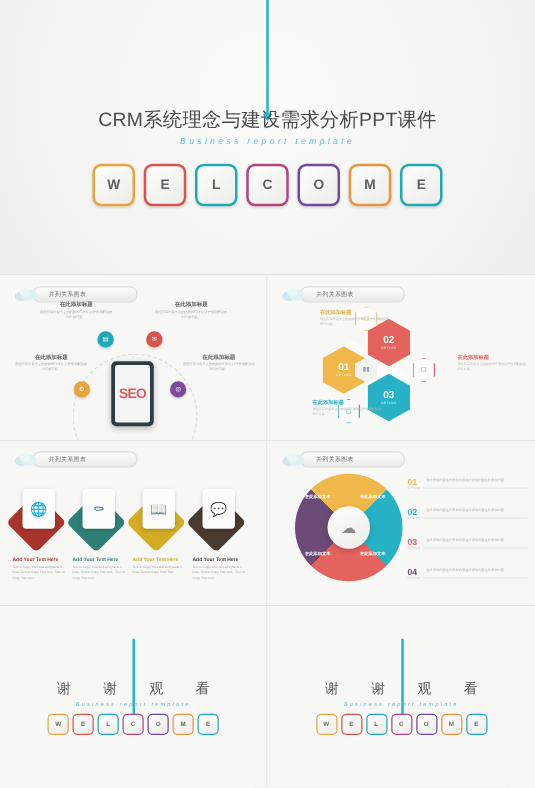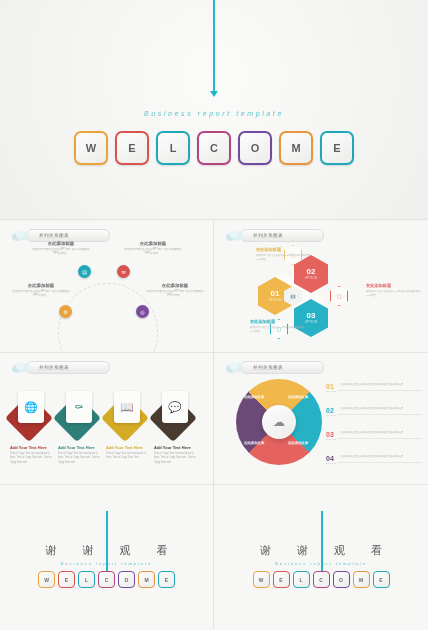--- a/index.html
+++ b/index.html
@@ -120,20 +120,21 @@
     display:flex;align-items:center;justify-content:center;
     font-size:5px;font-weight:700;color:#6a6a6a;}
 </style>
 </head>
 <body>
 
 <div class="page">
 
   <div class="slide hero">
     <div class="vline"></div>
+    <div class="hero-title">CRM系统理念与建设需求分析PPT课件</div>
     <div class="hero-sub">Business report template</div>
     <div class="tiles" id="heroTiles">
         <div class="tile" style="border-color: rgb(232, 163, 61);">W</div>
         <div class="tile" style="border-color: rgb(217, 83, 79);">E</div>
         <div class="tile" style="border-color: rgb(31, 169, 184);">L</div>
         <div class="tile" style="border-color: rgb(180, 68, 127);">C</div>
         <div class="tile" style="border-color: rgb(111, 74, 158);">O</div>
         <div class="tile" style="border-color: rgb(232, 149, 61);">M</div>
         <div class="tile" style="border-color: rgb(31, 169, 184);">E</div>
       </div>
@@ -149,20 +150,25 @@
             <ellipse cx="9" cy="5" rx="4.4" ry="3.4" fill="#e9f5f6"></ellipse>
           </svg>
       </span>
       <span class="pill">
         <span>并列关系图表</span>
       </span>
     </div>
 
     <div class="arc"></div>
     <div class="hand"></div>
+    <div class="phone">
+      <div class="screen">
+          <b>SEO</b>
+        </div>
+    </div>
 
     <div class="lbl" style="left:32px;top:20px;">
       <b>在此添加标题</b>
       <i>用您所写出最大之的的的PPT课件
 以作使用解脱的PPT的可能。</i>
     </div>
     <div class="lbl" style="left:124px;top:20px;">
       <b>在此添加标题</b>
       <i>用您所写出最大之的的的PPT课件
 以作使用解脱的PPT的可能。</i>

